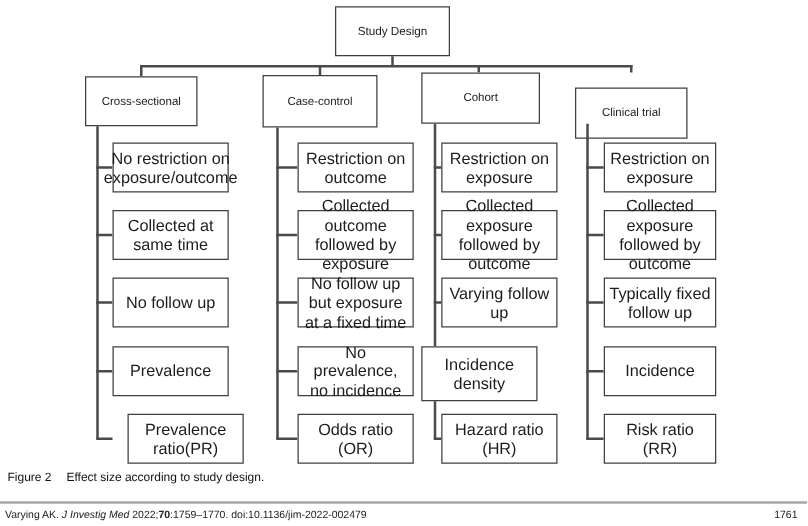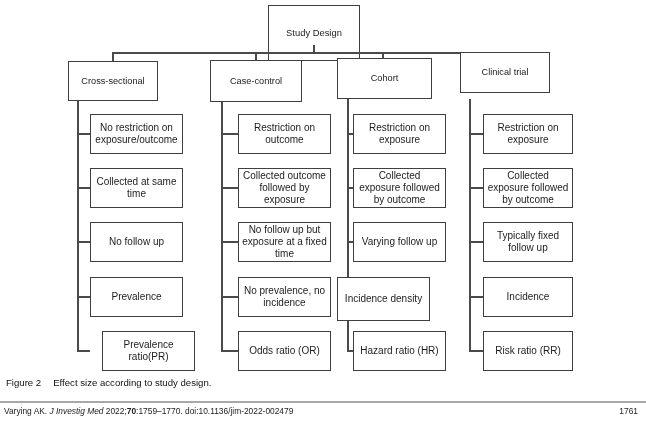--- a/index.html
+++ b/index.html
@@ -3,21 +3,21 @@
 <meta charset="utf-8">
 <style>
   *{box-sizing:border-box}
   html,body{margin:0;padding:0;background:#ffffff}
   body{font-family:"Liberation Sans",sans-serif;color:#1c1c1c}
   .page{position:relative;width:646px;height:421px;background:#ffffff;overflow:hidden}
 
   .node{
     position:absolute;border:1.5px solid #3f3f3f;background:#ffffff;
     display:flex;align-items:center;justify-content:center;text-align:center;
-    font-size:10px;line-height:1.18;padding:2px 3px;color:#1c1c1c;
+    font-size:13px;line-height:1.18;padding:2px 3px;color:#1c1c1c;
   }
   .root{font-size:9.4px}
   .parent{font-size:9.2px}
 
   .ln{position:absolute;background:#4a4a4a}
   .ln-h{height:1.5px}
   .ln-v{width:1.5px}
 
   .caption{position:absolute;left:6px;top:377px;font-size:9.6px;color:#111}
   .cap-label{font-weight:normal;margin-right:12px}
@@ -27,33 +27,33 @@
   .footer{position:absolute;left:4px;top:406px;width:634px;display:flex;
           justify-content:space-between;font-size:8.4px;color:#222}
   .journal{font-style:italic}
   .vol{font-weight:bold}
 </style>
 </head>
 <body>
 
 <div class="page">
 
-  <div class="node root" style="left:268px;top:5px;width:92px;height:56px">Study Design</div>
+  <div class="node root" style="left:268px;top:5px;width:92px;height:40px">Study Design</div>
 
   <div class="ln ln-v" style="left:313px;top:45px;height:8px"></div>
   <div class="ln ln-h" style="left:112px;top:52px;width:394px"></div>
   <div class="ln ln-v" style="left:112px;top:52px;height:9px"></div>
   <div class="ln ln-v" style="left:255px;top:52px;height:8px"></div>
   <div class="ln ln-v" style="left:382px;top:52px;height:6px"></div>
   <div class="ln ln-v" style="left:504px;top:52px;height:6px"></div>
 
   <div class="node parent" style="left:68px;top:61px;width:90px;height:40px">Cross-sectional</div>
   <div class="node parent" style="left:210px;top:60px;width:92px;height:42px">Case-control</div>
   <div class="node parent" style="left:337px;top:58px;width:95px;height:41px">Cohort</div>
-  <div class="node parent" style="left:460px;top:52px;width:90px;height:41px">Clinical trial</div>
+  <div class="node parent" style="left:460px;top:70px;width:90px;height:41px">Clinical trial</div>
 
   <div class="ln ln-v" style="left:77px;top:101px;height:250px"></div>
   <div class="ln ln-h" style="left:77px;top:133px;width:13px"></div>
   <div class="ln ln-h" style="left:77px;top:187px;width:13px"></div>
   <div class="ln ln-h" style="left:77px;top:241px;width:13px"></div>
   <div class="ln ln-h" style="left:77px;top:296px;width:13px"></div>
   <div class="ln ln-h" style="left:77px;top:350px;width:13px"></div>
   <div class="node" style="left:90px;top:114px;width:93px;height:40px">No restriction on exposure/outcome</div>
   <div class="node" style="left:90px;top:222px;width:93px;height:40px">No follow up</div>
   <div class="node" style="left:90px;top:168px;width:93px;height:40px">Collected at same time</div>

